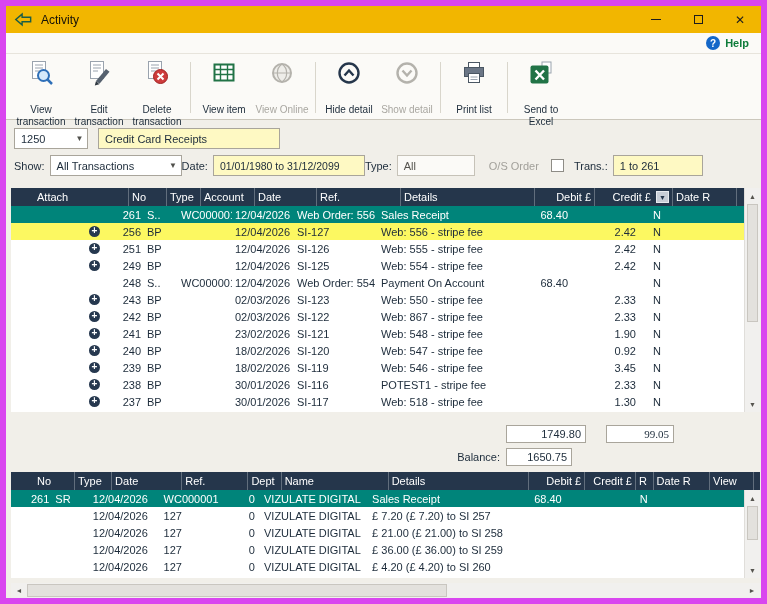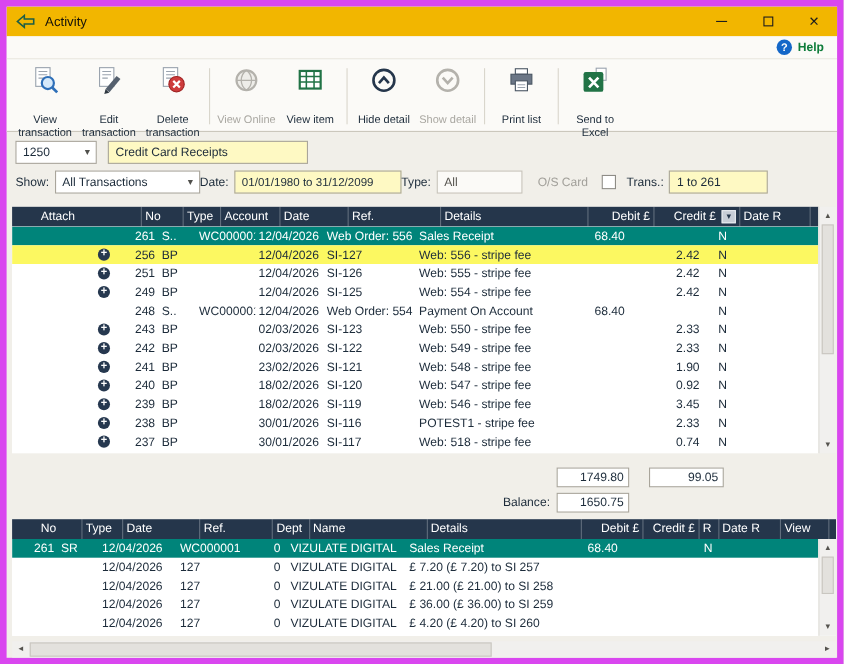--- a/index.html
+++ b/index.html
@@ -97,22 +97,22 @@
              flex-direction:column; flex:0 0 auto; }
   .sarrow { height:16px; display:flex; align-items:center; justify-content:center; font-size:7px;
             color:#55534E; flex:0 0 auto; cursor:pointer; }
   .strack { flex:1 1 auto; position:relative; }
   .sthumb { position:absolute; left:2px; right:2px; background:#E3E1DD; border:1px solid #C9C6C0; cursor:pointer; }
 
   
   .totals { position:relative; height:50px; flex:0 0 auto; font-size:11px; color:#1C2B3A; }
   .tbox { position:absolute; height:18px; background:#fff; border:1px solid #A9A59B; display:flex;
           align-items:center; justify-content:flex-end; padding:0 4px; }
-  #tbox-debit { left:500px; width:66px; top:3px; }
-  #tbox-credit { left:584px; width:68px; top:3px; }
+  #tbox-debit { left:500px; width:80px; top:3px; }
+  #tbox-credit { left:600px; width:68px; top:3px;font-family:Liberation Serif, serif; }
   #balance-label { position:absolute; left:400px; width:94px; top:29px; text-align:right; }
   #tbox-balance { left:500px; width:66px; top:26px; }
 
   
   .bgrid { margin:0 1px 0 5px; height:106px; display:flex; flex-direction:column;
            background:#fff; flex:0 0 auto; }
   .bbody-wrap { display:flex; flex:1 1 auto; min-height:0; }
   .bbody-wrap .gbody { flex:1 1 auto; }
 
   
@@ -180,37 +180,37 @@
         <svg width="26" height="26" viewBox="0 0 26 26">
             <rect x="4.5" y="1.5" width="13" height="17" fill="#fff" stroke="#9AA3AE"></rect>
             <path d="M7 5h8M7 8h8M7 11h5" stroke="#9AA3AE"></path>
             <circle cx="16.5" cy="16.5" r="7" fill="#CE3C3C" stroke="#A02222"></circle>
             <path d="M13.5 13.5 L19.5 19.5 M19.5 13.5 L13.5 19.5" stroke="#fff" stroke-width="2"></path>
           </svg>
       </span>
       <span class="tb-label">Delete transaction</span>
     </div>
     <div class="tb-sep"></div>
+    <div class="tb-btn">
+      <span class="tb-icon">
+        <svg width="26" height="26" viewBox="0 0 26 26">
+            <rect x="3.5" y="4.5" width="19" height="16" fill="#fff" stroke="#217346" stroke-width="2"></rect>
+            <path d="M3.5 9.5 h19 M3.5 14.5 h19 M9.5 4.5 v16 M16.5 4.5 v16" stroke="#217346" stroke-width="1.4"></path>
+          </svg>
+      </span>
+      <span class="tb-label">View item</span>
+    </div>
     <div class="tb-btn disabled">
       <span class="tb-icon">
         <svg width="26" height="26" viewBox="0 0 26 26">
             <circle cx="13" cy="13" r="9" fill="#EEEDE9" stroke="#B4B2AC" stroke-width="2"></circle>
             <path d="M4 13 h18 M13 4 a11 11 0 0 1 0 18 M13 4 a11 11 0 0 0 0 18" fill="none" stroke="#B4B2AC" stroke-width="1.2"></path>
           </svg>
       </span>
       <span class="tb-label">View Online</span>
-    </div>
-    <div class="tb-btn">
-      <span class="tb-icon">
-        <svg width="26" height="26" viewBox="0 0 26 26">
-            <rect x="3.5" y="4.5" width="19" height="16" fill="#fff" stroke="#217346" stroke-width="2"></rect>
-            <path d="M3.5 9.5 h19 M3.5 14.5 h19 M9.5 4.5 v16 M16.5 4.5 v16" stroke="#217346" stroke-width="1.4"></path>
-          </svg>
-      </span>
-      <span class="tb-label">View item</span>
     </div>
     <div class="tb-sep"></div>
     <div class="tb-btn">
       <span class="tb-icon">
         <svg width="26" height="26" viewBox="0 0 26 26">
             <circle cx="13" cy="13" r="9.5" fill="#FBFAF7" stroke="#25364B" stroke-width="2.4"></circle>
             <path d="M8.5 15.5 L13 10.5 L17.5 15.5" fill="none" stroke="#25364B" stroke-width="2.4"></path>
           </svg>
       </span>
       <span class="tb-label">Hide detail</span>
@@ -266,21 +266,21 @@
       <span class="chev">▼</span>
     </div>
     <span class="flabel ml18">Date:</span>
     <div class="tfield date">
       <span>01/01/1980 to 31/12/2099</span>
     </div>
     <span class="flabel ml18">Type:</span>
     <div class="tfield type">
       <span>All</span>
     </div>
-    <span class="flabel oslabel ml14">O/S Card</span>
+    <span class="flabel oslabel ml14">O/S Order</span>
     <div class="checkbox"></div>
     <span class="flabel ml10">Trans.:</span>
     <div class="tfield trans">
       <span>1 to 261</span>
     </div>
   </div>
 
   <div class="grid-wrap">
     <div class="grid-main">
       <div class="ghead" id="main-head">
@@ -406,21 +406,21 @@
           </div>
           <div class="grow">
             <div class="gcell m-attach">
               <span class="attach-dot">+</span>
             </div>
             <div class="gcell m-no a-r">242</div>
             <div class="gcell m-type">BP</div>
             <div class="gcell m-account"></div>
             <div class="gcell m-date">02/03/2026</div>
             <div class="gcell m-ref">SI-122</div>
-            <div class="gcell m-details">Web: 549 - stripe fee</div>
+            <div class="gcell m-details">Web: 867 - stripe fee</div>
             <div class="gcell m-debit a-r"></div>
             <div class="gcell m-credit a-r">2.33</div>
             <div class="gcell m-date_r">N</div>
             <div class="gcell spacer"></div>
           </div>
           <div class="grow">
             <div class="gcell m-attach">
               <span class="attach-dot">+</span>
             </div>
             <div class="gcell m-no a-r">241</div>
@@ -483,21 +483,21 @@
             <div class="gcell m-attach">
               <span class="attach-dot">+</span>
             </div>
             <div class="gcell m-no a-r">237</div>
             <div class="gcell m-type">BP</div>
             <div class="gcell m-account"></div>
             <div class="gcell m-date">30/01/2026</div>
             <div class="gcell m-ref">SI-117</div>
             <div class="gcell m-details">Web: 518 - stripe fee</div>
             <div class="gcell m-debit a-r"></div>
-            <div class="gcell m-credit a-r">0.74</div>
+            <div class="gcell m-credit a-r">1.30</div>
             <div class="gcell m-date_r">N</div>
             <div class="gcell spacer"></div>
           </div>
         </div>
     </div>
     <div class="vscroll">
       <div class="sarrow">▲</div>
       <div class="strack">
         <div class="sthumb" style="top:0; height:118px;"></div>
       </div>

